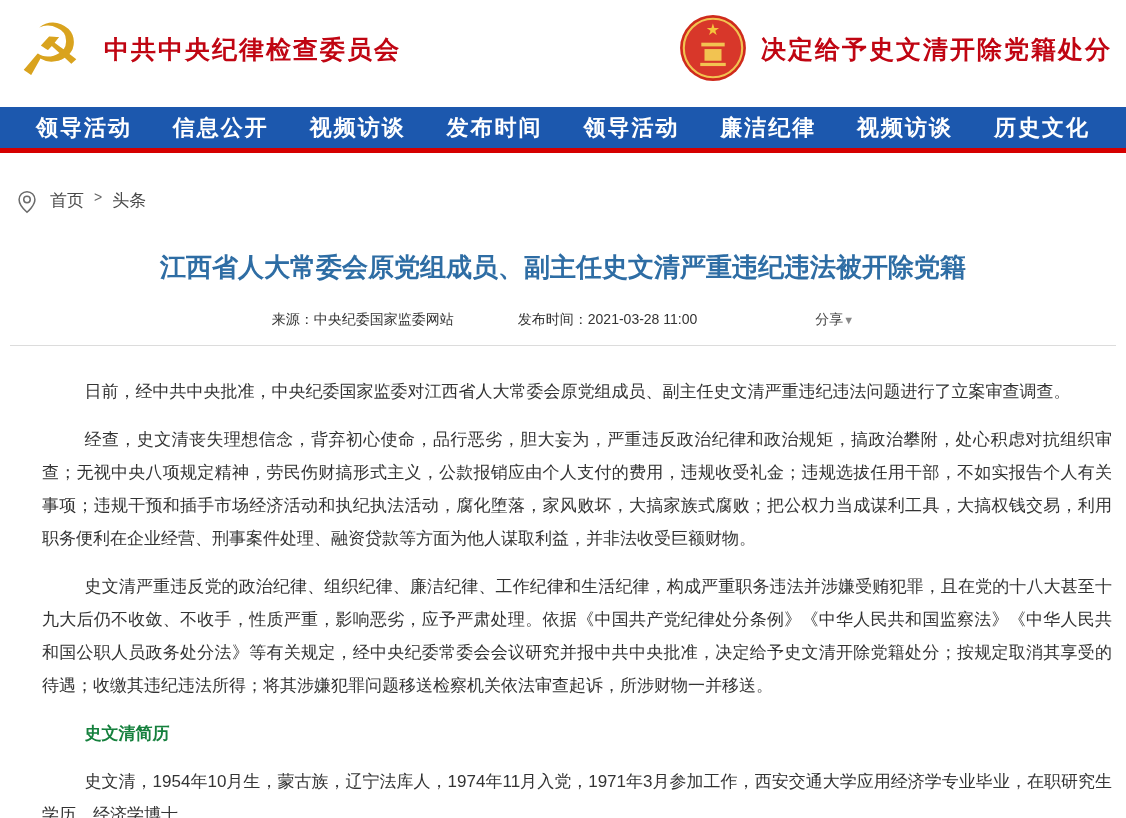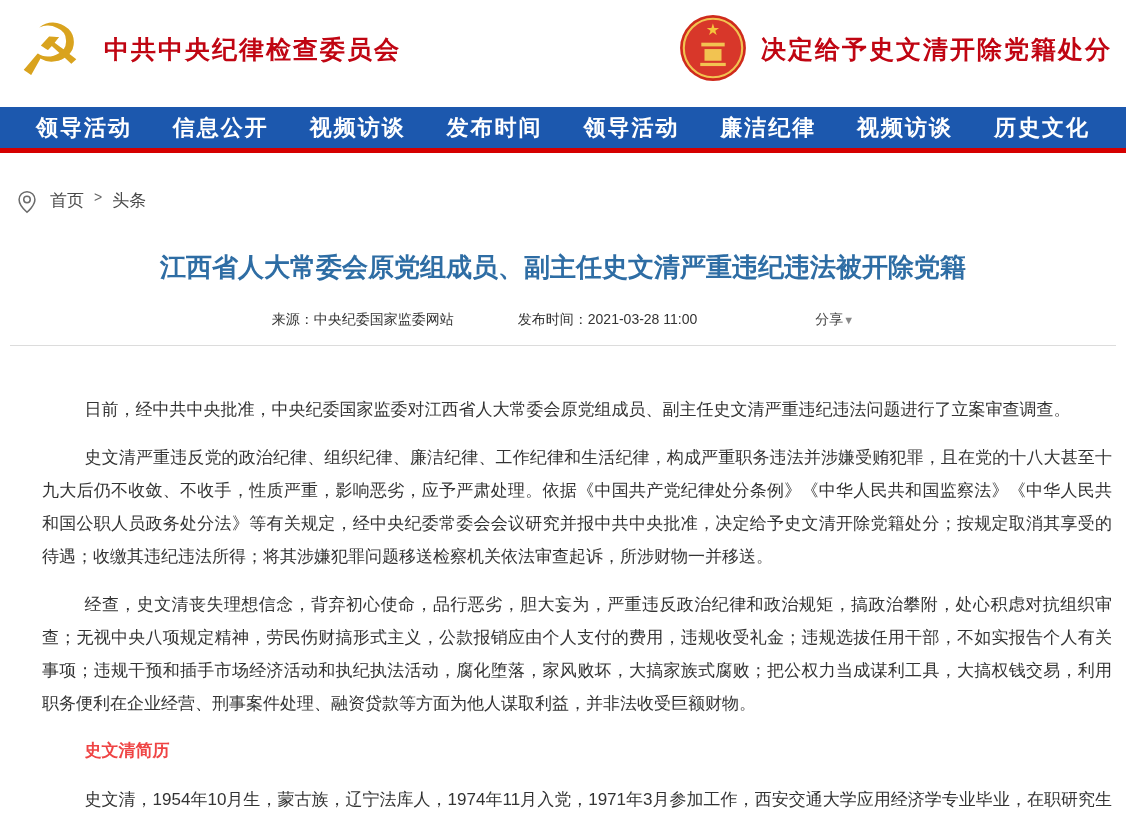--- a/index.html
+++ b/index.html
@@ -79,21 +79,21 @@
     color: #2e6da4;
     font-size: 26px;
     font-weight: bold;
     margin: 36px 70px 12px;
     line-height: 1.3;
   }
   .article-meta {
     display: flex;
     justify-content: center;
     align-items: center;
-    margin: 26px 10px 12px;
+    margin: 26px 10px 5px;
     padding-bottom: 16px;
     border-bottom: 1px solid #dcdcdc;
     font-size: 14px;
     color: #333;
   }
   .meta-item { white-space: nowrap; }
   .meta-source { margin-right: 64px; }
   .meta-share {
     margin-left: 118px;
     cursor: pointer;
@@ -104,29 +104,28 @@
   }
   .share-caret { font-size: 11px; color: #888; }
 
   .article-body {
     padding: 24px 14px 30px 42px;
     font-size: 17px;
     line-height: 33px;
     color: #333;
   }
   .article-body p {
-    margin: 11px 0 15px;
+    margin: 0 0 15px;
     text-indent: 2.5em;
     text-align: justify;
   }
   .article-body p.subheading {
     font-weight: bold;
-    color: #ef4444;
+    color: #15803d;
     margin-top: 10px;
-    font-family: Liberation Mono, monospace;
   }
 
   .icon-pin svg { display: block; }
 </style>
 </head>
 <body>
 
 <header class="site-header">
   <div class="brand">
     <span class="party-emblem">☭</span>
@@ -177,18 +176,18 @@
     <span class="meta-item meta-source">来源：中央纪委国家监委网站</span>
     <span class="meta-item">发布时间：2021-03-28 11:00</span>
     <span class="meta-share">
       <span>分享</span>
       <span class="share-caret">▼</span>
     </span>
   </div>
 
   <div class="article-body">
     <p>日前，经中共中央批准，中央纪委国家监委对江西省人大常委会原党组成员、副主任史文清严重违纪违法问题进行了立案审查调查。</p>
+    <p>经查，史文清丧失理想信念，背弃初心使命，品行恶劣，胆大妄为，严重违反政治纪律和政治规矩，搞政治攀附，处心积虑对抗组织审查；无视中央八项规定精神，劳民伤财搞形式主义，公款报销应由个人支付的费用，违规收受礼金；违规选拔任用干部，不如实报告个人有关事项；违规干预和插手市场经济活动和执纪执法活动，腐化堕落，家风败坏，大搞家族式腐败；把公权力当成谋利工具，大搞权钱交易，利用职务便利在企业经营、刑事案件处理、融资贷款等方面为他人谋取利益，并非法收受巨额财物。</p>
     <p>史文清严重违反党的政治纪律、组织纪律、廉洁纪律、工作纪律和生活纪律，构成严重职务违法并涉嫌受贿犯罪，且在党的十八大甚至十九大后仍不收敛、不收手，性质严重，影响恶劣，应予严肃处理。依据《中国共产党纪律处分条例》《中华人民共和国监察法》《中华人民共和国公职人员政务处分法》等有关规定，经中央纪委常委会会议研究并报中共中央批准，决定给予史文清开除党籍处分；按规定取消其享受的待遇；收缴其违纪违法所得；将其涉嫌犯罪问题移送检察机关依法审查起诉，所涉财物一并移送。</p>
-    <p>经查，史文清丧失理想信念，背弃初心使命，品行恶劣，胆大妄为，严重违反政治纪律和政治规矩，搞政治攀附，处心积虑对抗组织审查；无视中央八项规定精神，劳民伤财搞形式主义，公款报销应由个人支付的费用，违规收受礼金；违规选拔任用干部，不如实报告个人有关事项；违规干预和插手市场经济活动和执纪执法活动，腐化堕落，家风败坏，大搞家族式腐败；把公权力当成谋利工具，大搞权钱交易，利用职务便利在企业经营、刑事案件处理、融资贷款等方面为他人谋取利益，并非法收受巨额财物。</p>
     <p class="subheading">史文清简历</p>
     <p>史文清，1954年10月生，蒙古族，辽宁法库人，1974年11月入党，1971年3月参加工作，西安交通大学应用经济学专业毕业，在职研究生学历，经济学博士。</p>
   </div>
 </main>
 
 </body></html>

